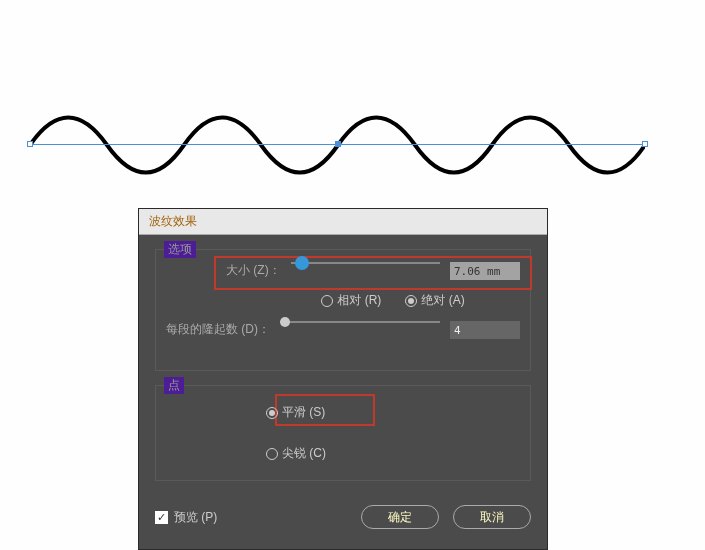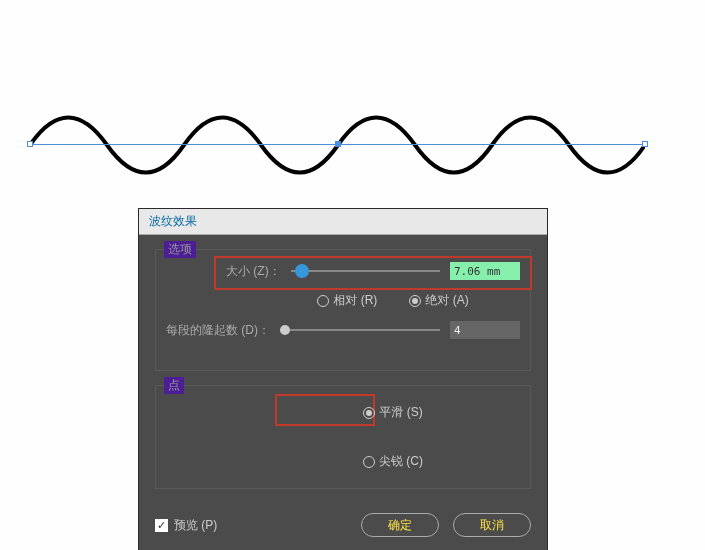--- a/index.html
+++ b/index.html
@@ -50,21 +50,21 @@
       position: absolute;
       top: 208px;
       left: 138px;
       width: 410px;
       background: #4b4b4b;
       border: 1px solid #2a2a2a;
       color: #ccc;
     }
     .dialog-title {
       background: #e8e8e8;
-      color: #0369a1;
+      color: #a16207;
       padding: 4px 10px;
       font-size: 12px;
       border-bottom: 1px solid #aaa;
     }
     .dialog-body { padding: 14px 16px; }
     .group {
       border: 1px solid #5a5a5a;
       padding: 12px 10px 14px 10px;
       margin-bottom: 14px;
       position: relative;
@@ -72,21 +72,20 @@
     .group-label {
       position: absolute;
       top: -9px;
       left: 8px;
       background: #4c1d95;
       padding: 0 4px;
       color: #999;
     }
     .row {
       display: flex;
-      align-items: center;
       margin-bottom: 12px;
       position: relative;
     }
     .row:last-child { margin-bottom: 17px; }
     .hl-box {
       border: 2px solid #c0392b;
       position: absolute;
       pointer-events: none;
     }
     .hl1 { top: 6px; left: 58px; width: 318px; height: 34px; }
@@ -107,34 +106,34 @@
       border-radius: 50%;
     }
     .thumb-blue { background: #3498db; left: 4px; }
     .thumb-gray {
       width: 10px; height: 10px; top: -4px;
       background: #ccc; border-radius: 50%; left: 0;
     }
     .text-input {
       width: 70px;
       height: 18px;
-      background: #86efac;
+      background: #a3a3a3;
       color: #333;
       border: none;
       padding: 1px 4px;
       font-family: monospace;
       font-size: 11px;
     }
     .text-input.dark {
       background: #666;
       color: #eee;
     }
     .radio-row {
       display: flex;
-      gap: 32px;
+      gap: 24px;
       justify-content: center;
     }
     .radio {
       display: flex;
       align-items: center;
       gap: 4px;
       cursor: pointer;
     }
     .radio-circle {
       width: 12px; height: 12px;
@@ -172,21 +171,21 @@
       font-size: 11px;
       line-height: 1;
     }
     .spacer { flex: 1; }
     .btn {
       width: 78px;
       height: 24px;
       border: 1px solid #aaa;
       border-radius: 12px;
       background: transparent;
-      color: #fde047;
+      color: #fef9c3;
       cursor: pointer;
       font-size: 12px;
       display: flex;
       align-items: center;
       justify-content: center;
     }
   </style>
 </head>
 <body>
 

